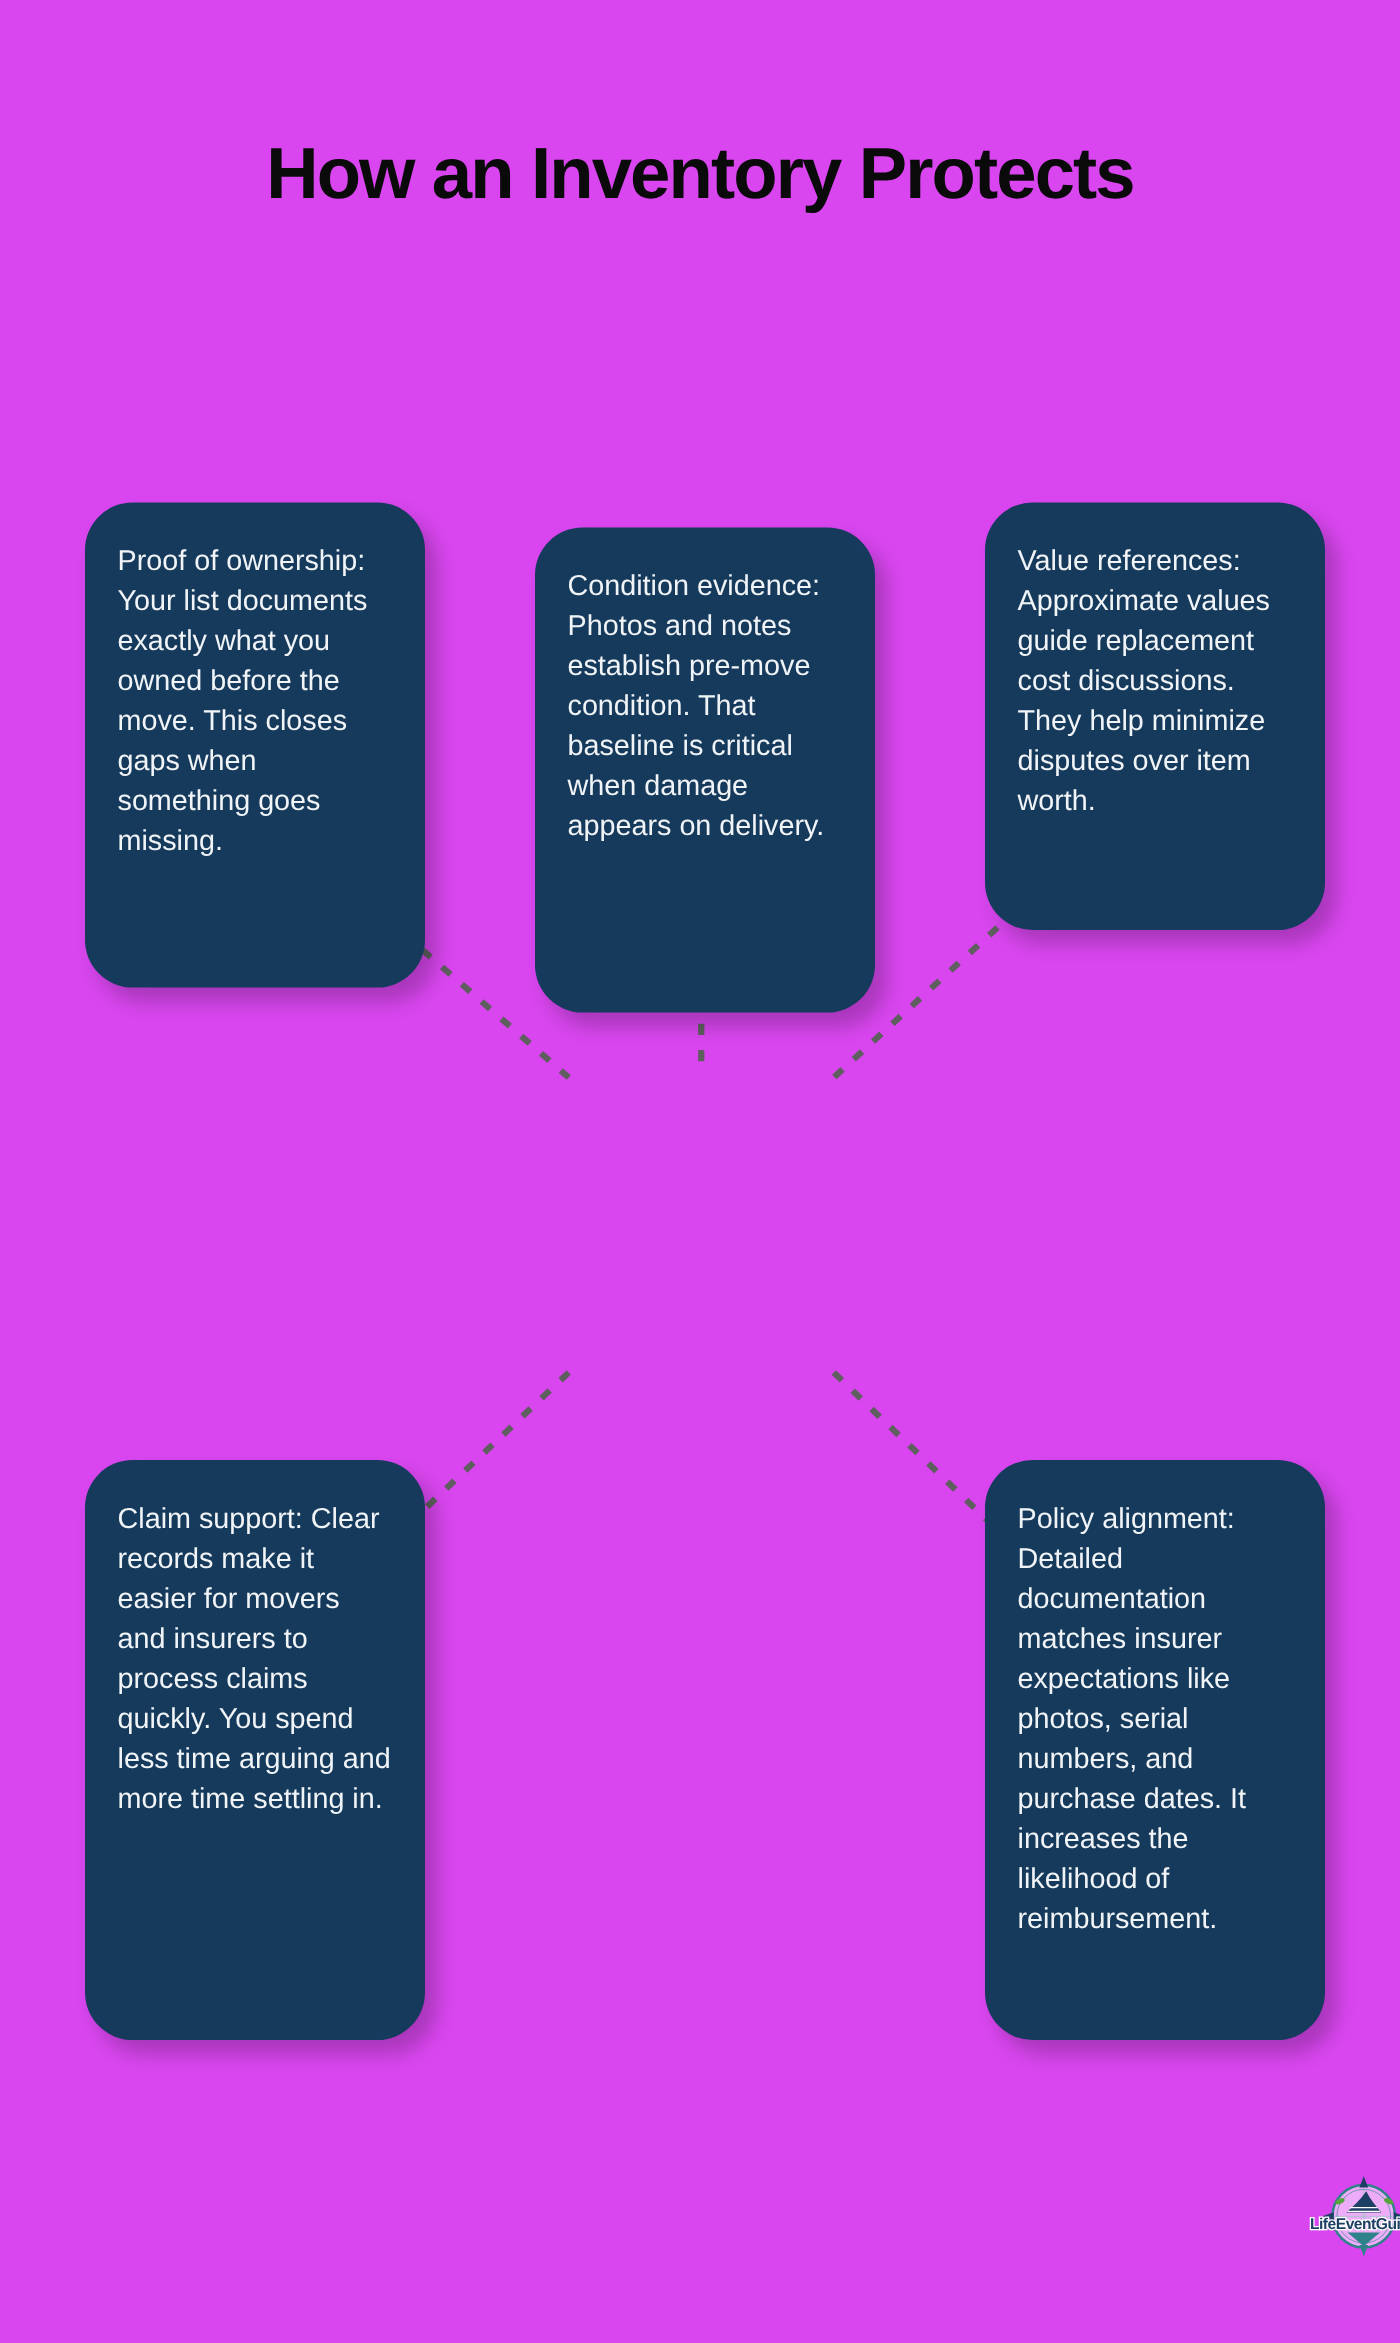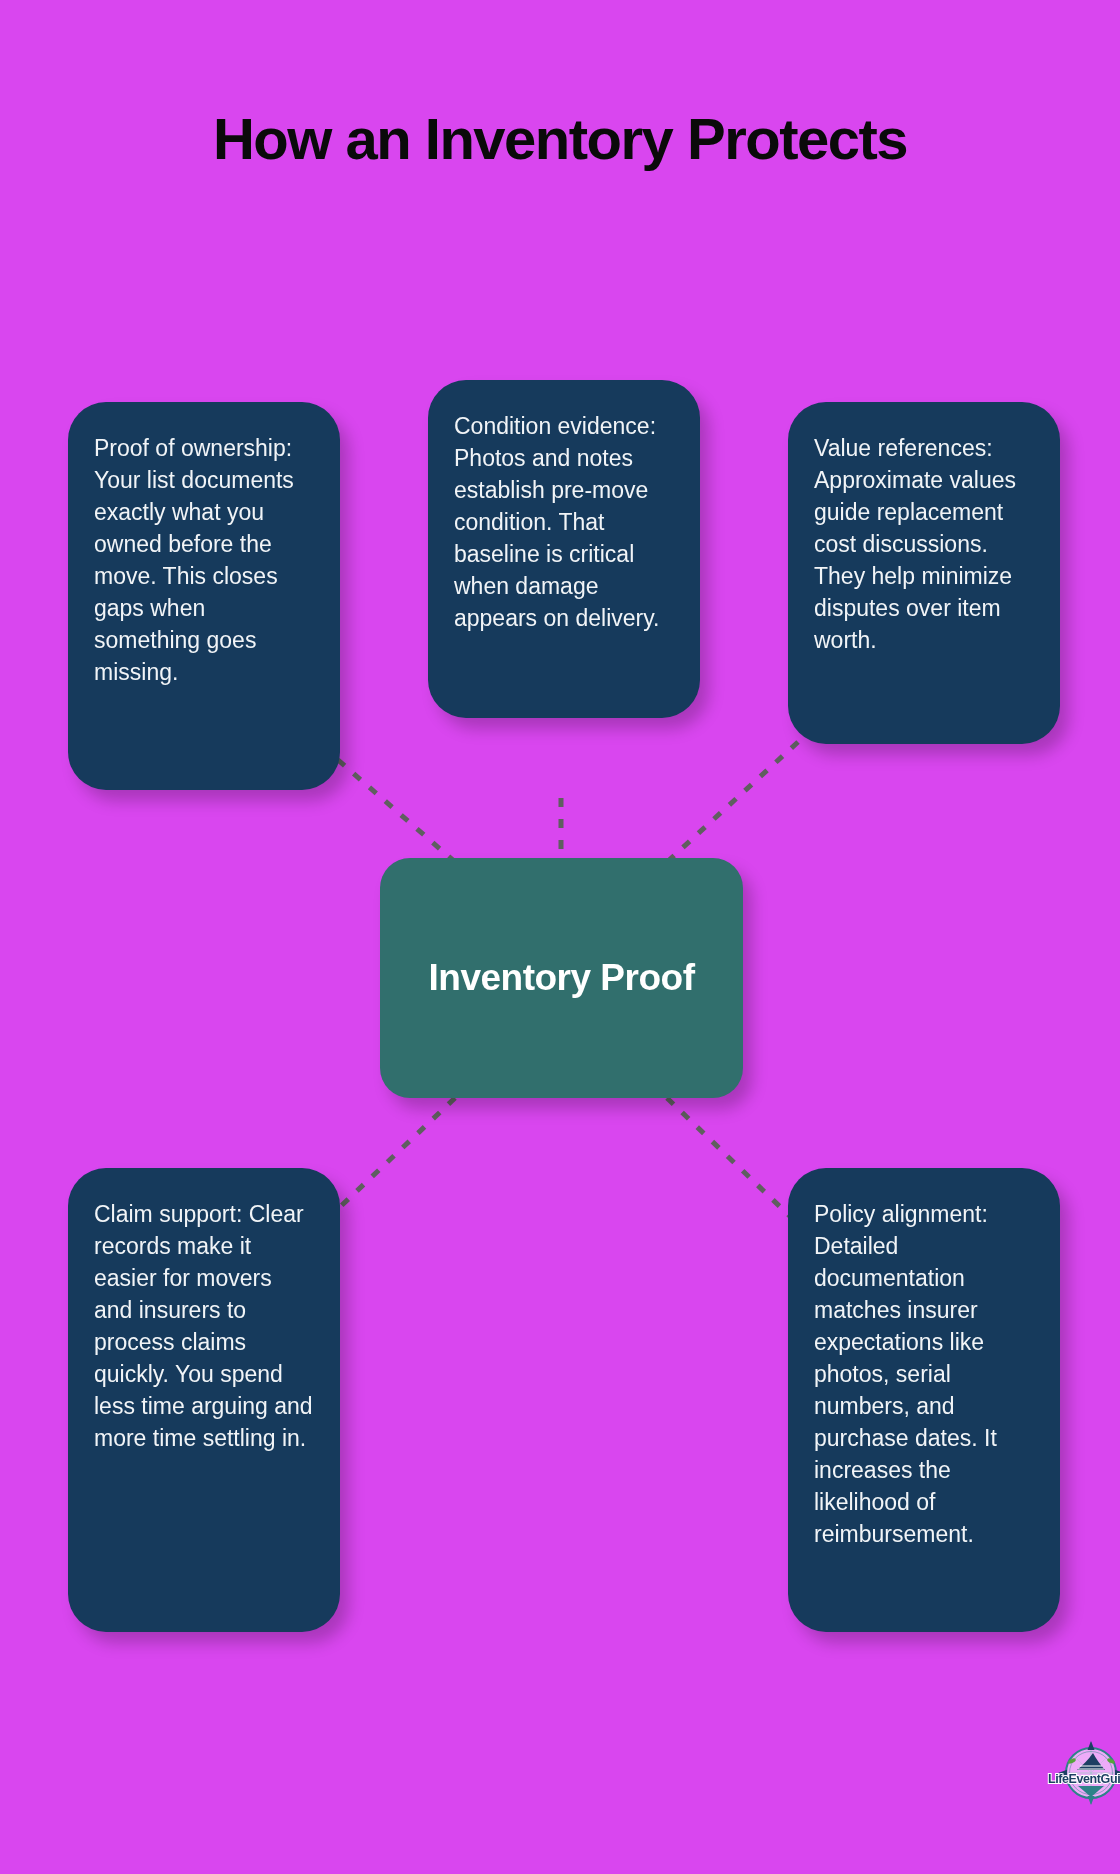--- a/index.html
+++ b/index.html
@@ -55,21 +55,21 @@
     color: #f1f4f7;
     border-radius: 38px;
     box-sizing: border-box;
     padding: 30px 24px 24px 26px;
     font-size: 23px;
     line-height: 32px;
     box-shadow: 9px 11px 16px rgba(0,0,0,0.22);
   }
   .node p { margin: 0; }
   .node-1 { left: 68px;  top: 402px; height: 388px; }
-  .node-2 { left: 428px; top: 380px; height: 338px; }
+  .node-2 { left: 428px; top: 422px; height: 388px; }
   .node-3 { left: 788px; top: 402px; height: 342px; }
   .node-4 { left: 68px;  top: 1168px; height: 464px; }
   .node-5 { left: 788px; top: 1168px; height: 464px; }
 
   
   .center-node {
     position: absolute;
     left: 380px;
     top: 858px;
     width: 363px;
@@ -128,23 +128,20 @@
   </div>
 
   <div class="node node-4">
     <p>Claim support: Clear records make it easier for movers and insurers to process claims quickly. You spend less time arguing and more time settling in.</p>
   </div>
 
   <div class="node node-5">
     <p>Policy alignment: Detailed documentation matches insurer expectations like photos, serial numbers, and purchase dates. It increases the likelihood of reimbursement.</p>
   </div>
 
-  <div class="center-node">
-    <span class="center-label">Inventory Proof</span>
-  </div>
 
   <div class="logo">
     <svg width="110" height="70" viewBox="0 0 110 70" xmlns="http://www.w3.org/2000/svg">
 
       <line x1="55" y1="2" x2="55" y2="64" stroke="#2e8289" stroke-width="1" opacity="0.7"></line>
       <line x1="23" y1="33" x2="87" y2="33" stroke="#2e8289" stroke-width="1" opacity="0.7"></line>
 
       <line x1="37" y1="15" x2="73" y2="51" stroke="#2e8289" stroke-width="0.8" opacity="0.45"></line>
       <line x1="73" y1="15" x2="37" y2="51" stroke="#2e8289" stroke-width="0.8" opacity="0.45"></line>
 

